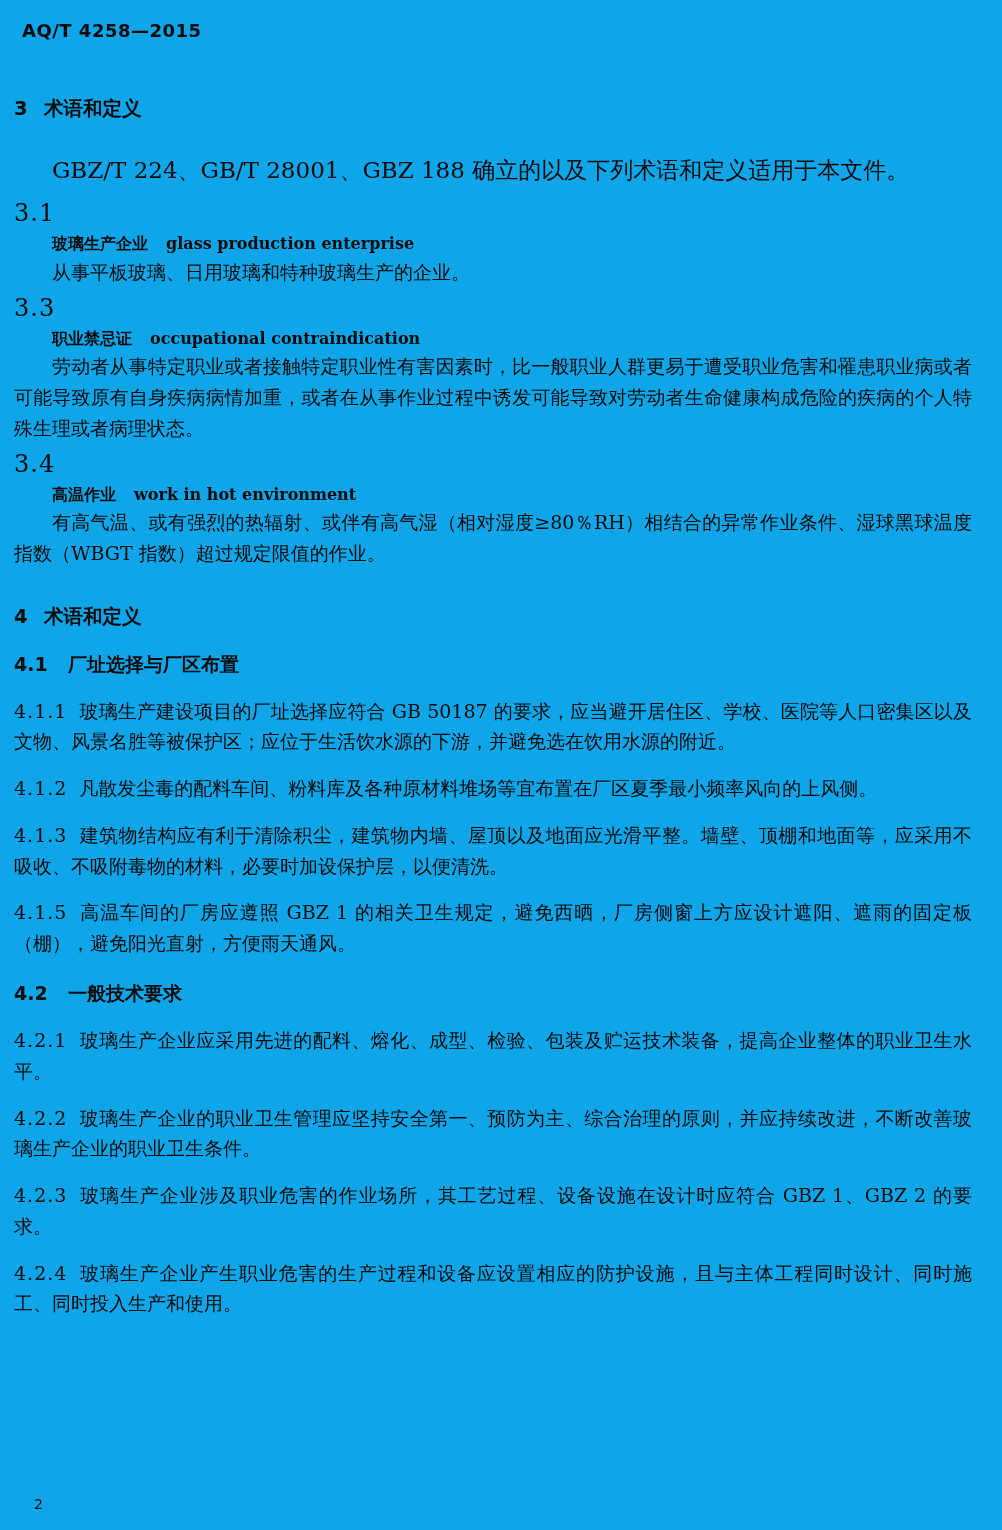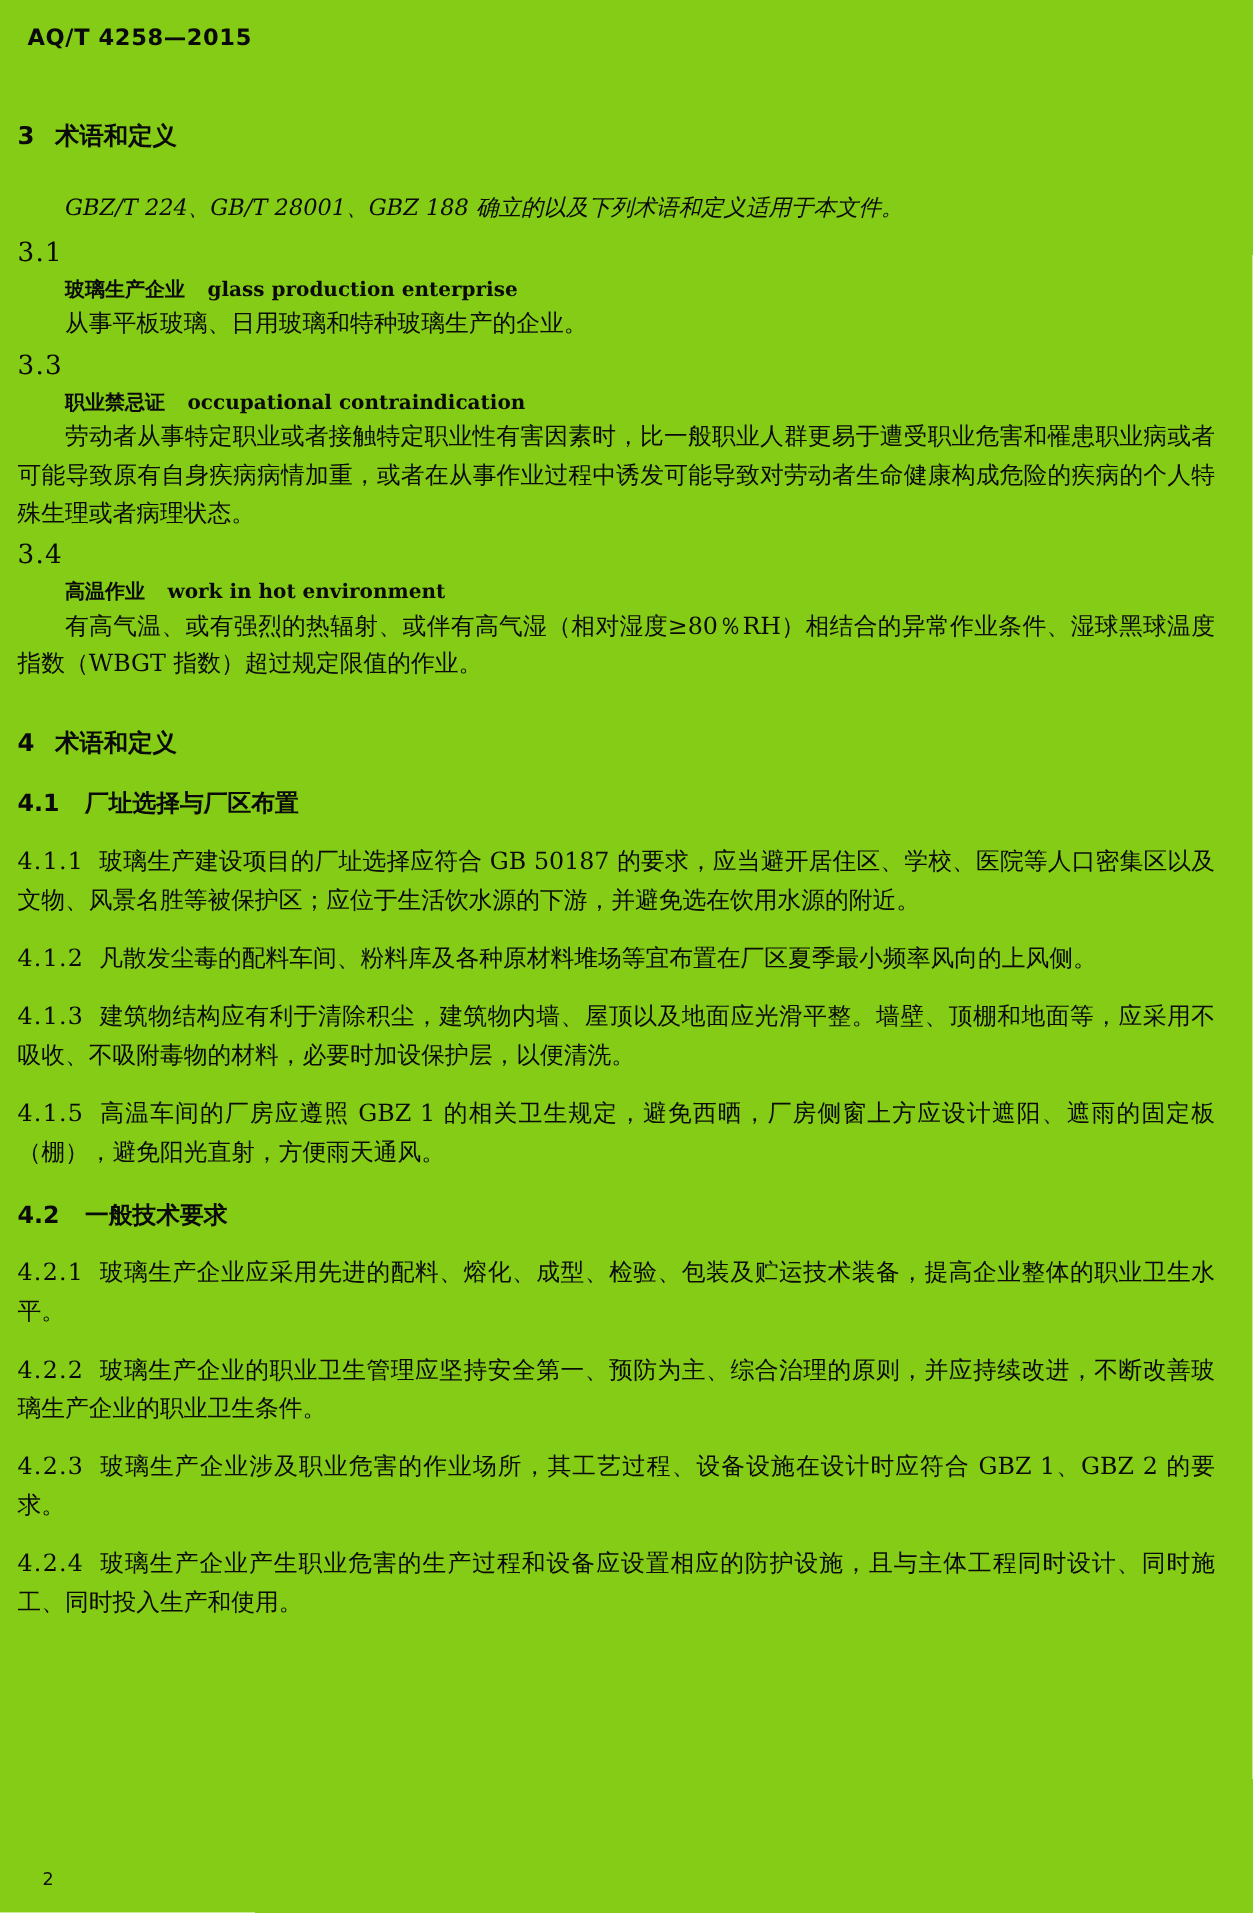--- a/index.html
+++ b/index.html
@@ -4,21 +4,21 @@
 <style>
   html, body {
     margin: 0;
     padding: 0;
     background: #ffffff;
   }
   .page {
     position: relative;
     width: 1002px;
     height: 1530px;
-    background: #84cc16;
+    background: #0ea5e9;
     font-family: "DejaVu Serif", serif;
     color: #0a0a0a;
     box-sizing: border-box;
   }
   .header {
     position: absolute;
     top: 20px;
     left: 22px;
     font-family: "DejaVu Sans", sans-serif;
     font-weight: bold;
@@ -36,34 +36,33 @@
     font-weight: bold;
     font-size: 19.5px;
     margin: 0 0 0 0;
   }
   .clause-head .num {
     display: inline-block;
     min-width: 30px;
   }
   .sec3 { margin-top: 0; }
   .para {
-    font-size: 18px;
+    font-size: 23px;
     line-height: 1.62;
     margin: 0;
     text-align: justify;
     text-justify: inter-ideograph;
-    font-style: italic;
   }
   .indent { text-indent: 38px; }
   .lead-line {
     margin-top: 30px;
     margin-bottom: 6px;
   }
   .subnum {
-    font-size: 21px;
+    font-size: 24px;
     line-height: 1.5;
     margin: 0;
     letter-spacing: 1px;
   }
   .term {
     font-size: 16px;
     line-height: 1.6;
     margin: 0 0 0 38px;
     font-weight: bold;
   }

